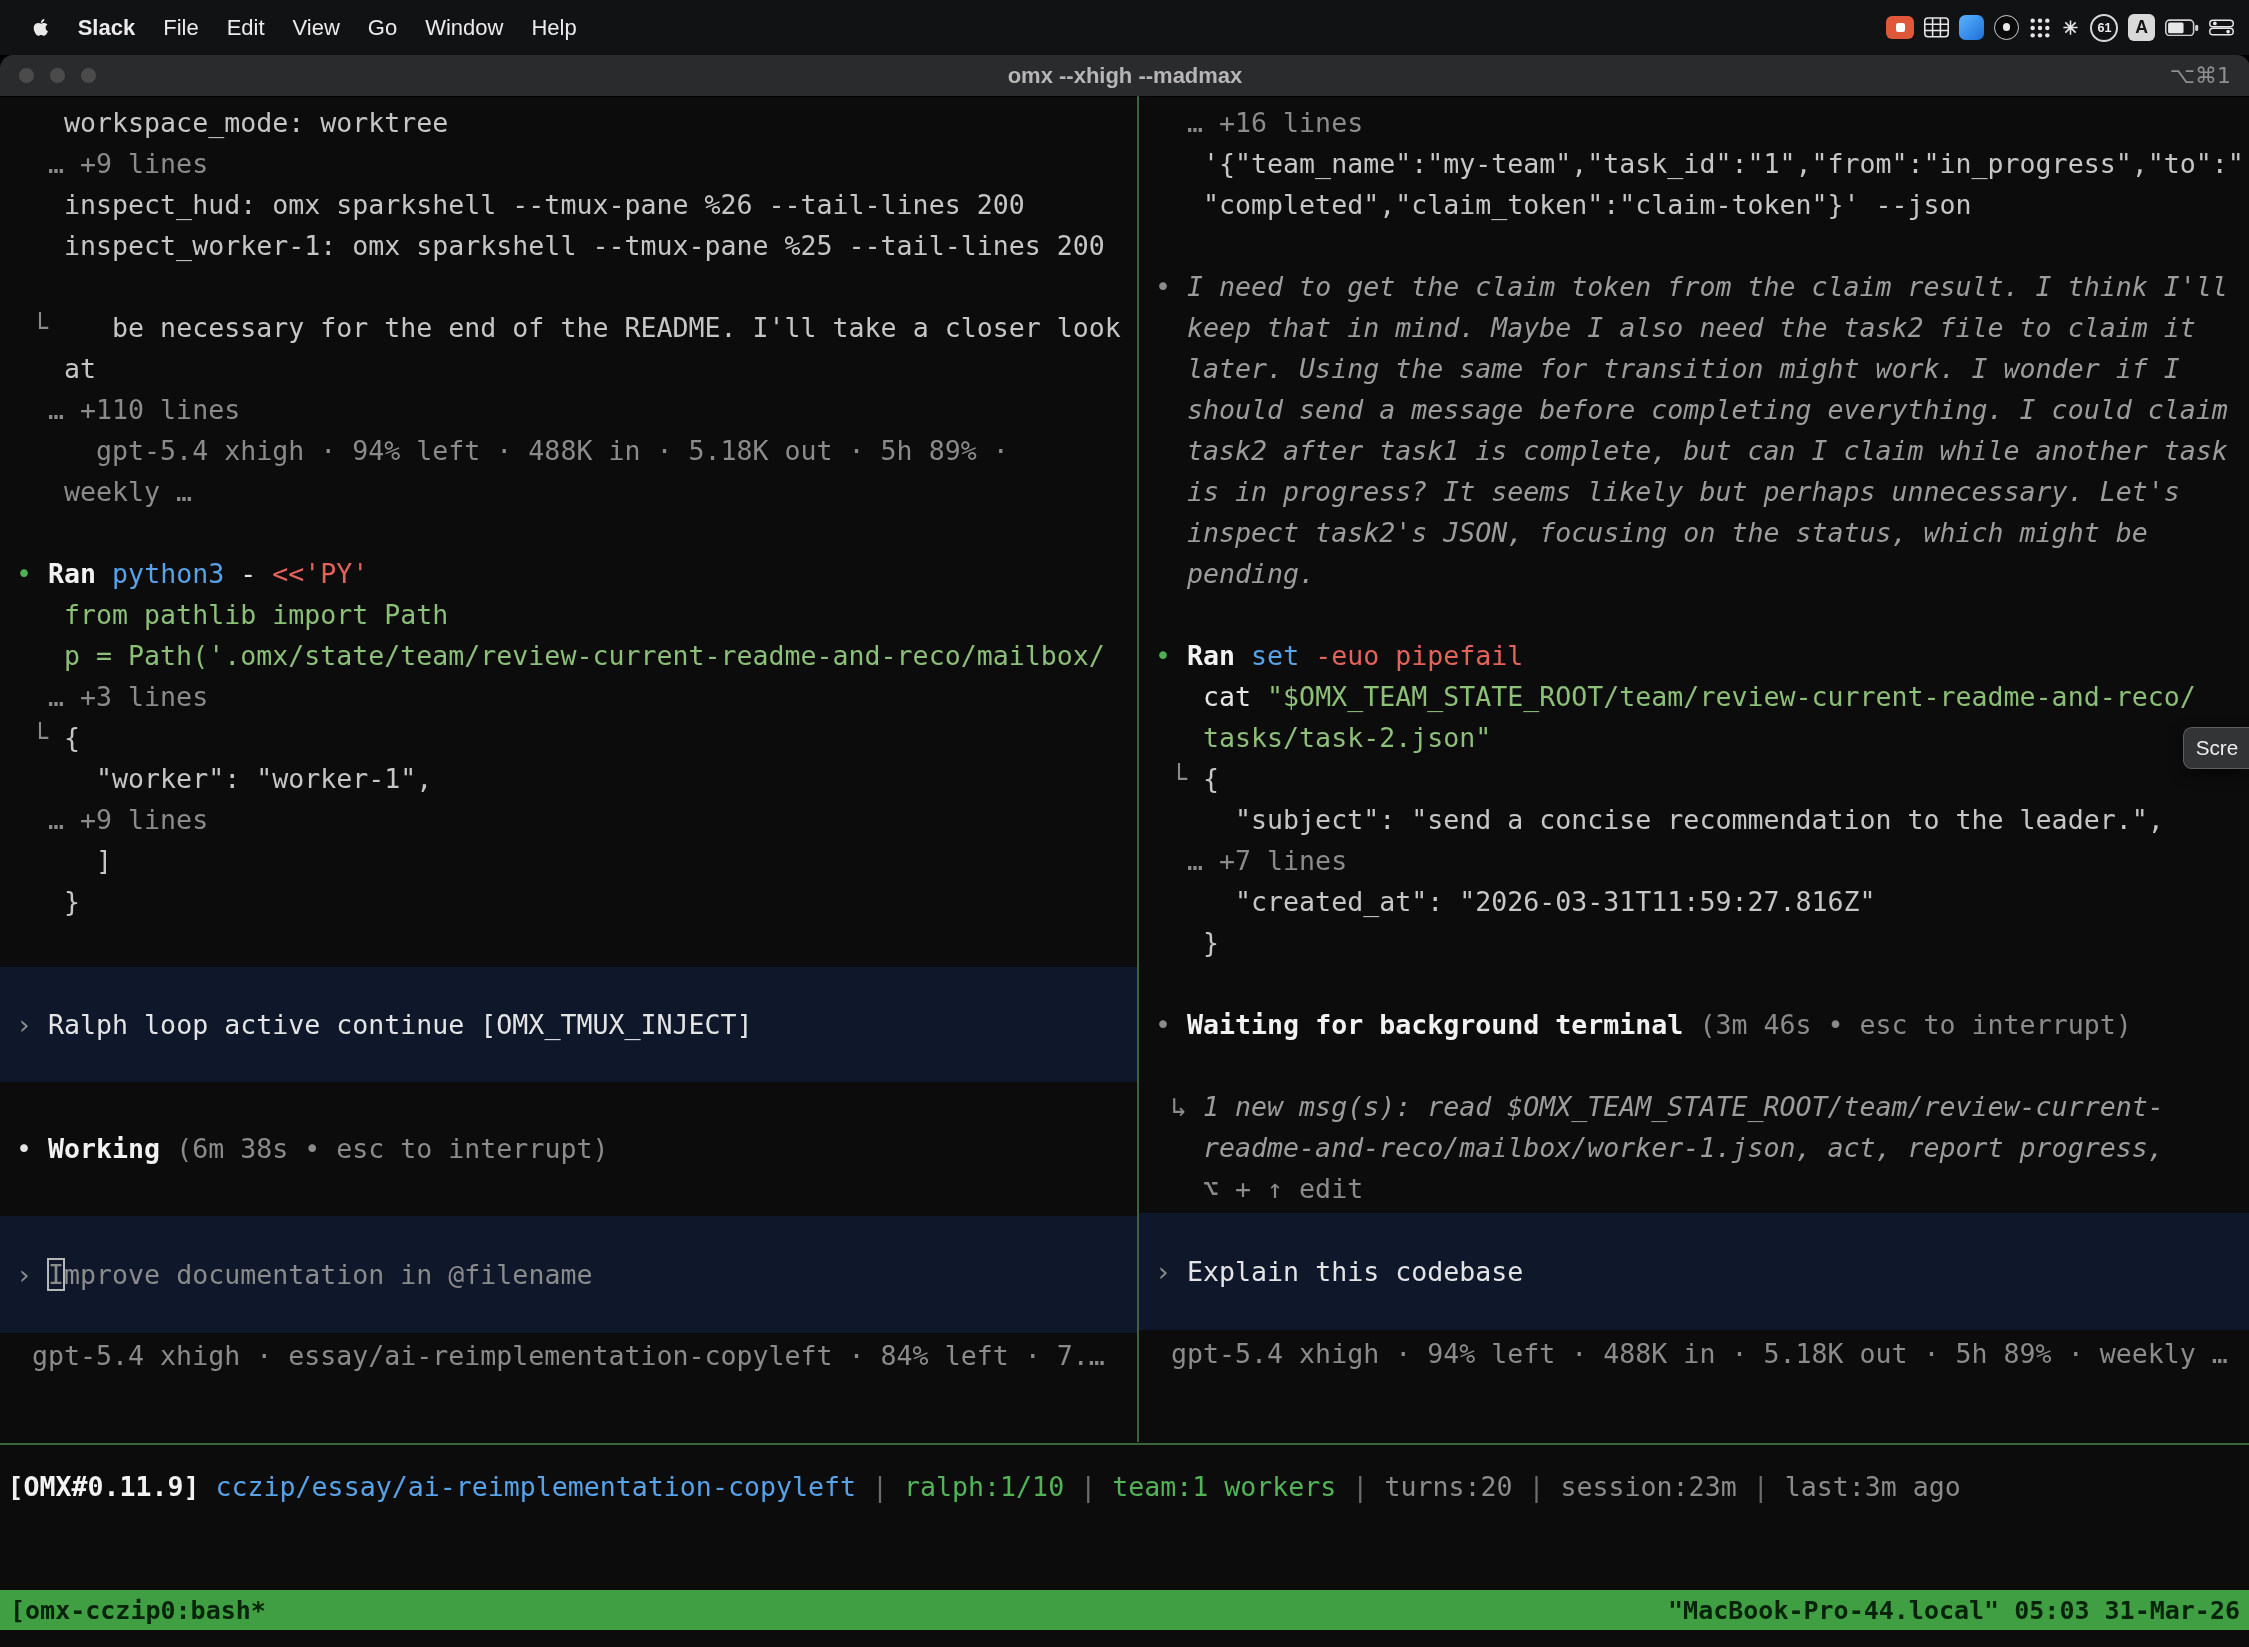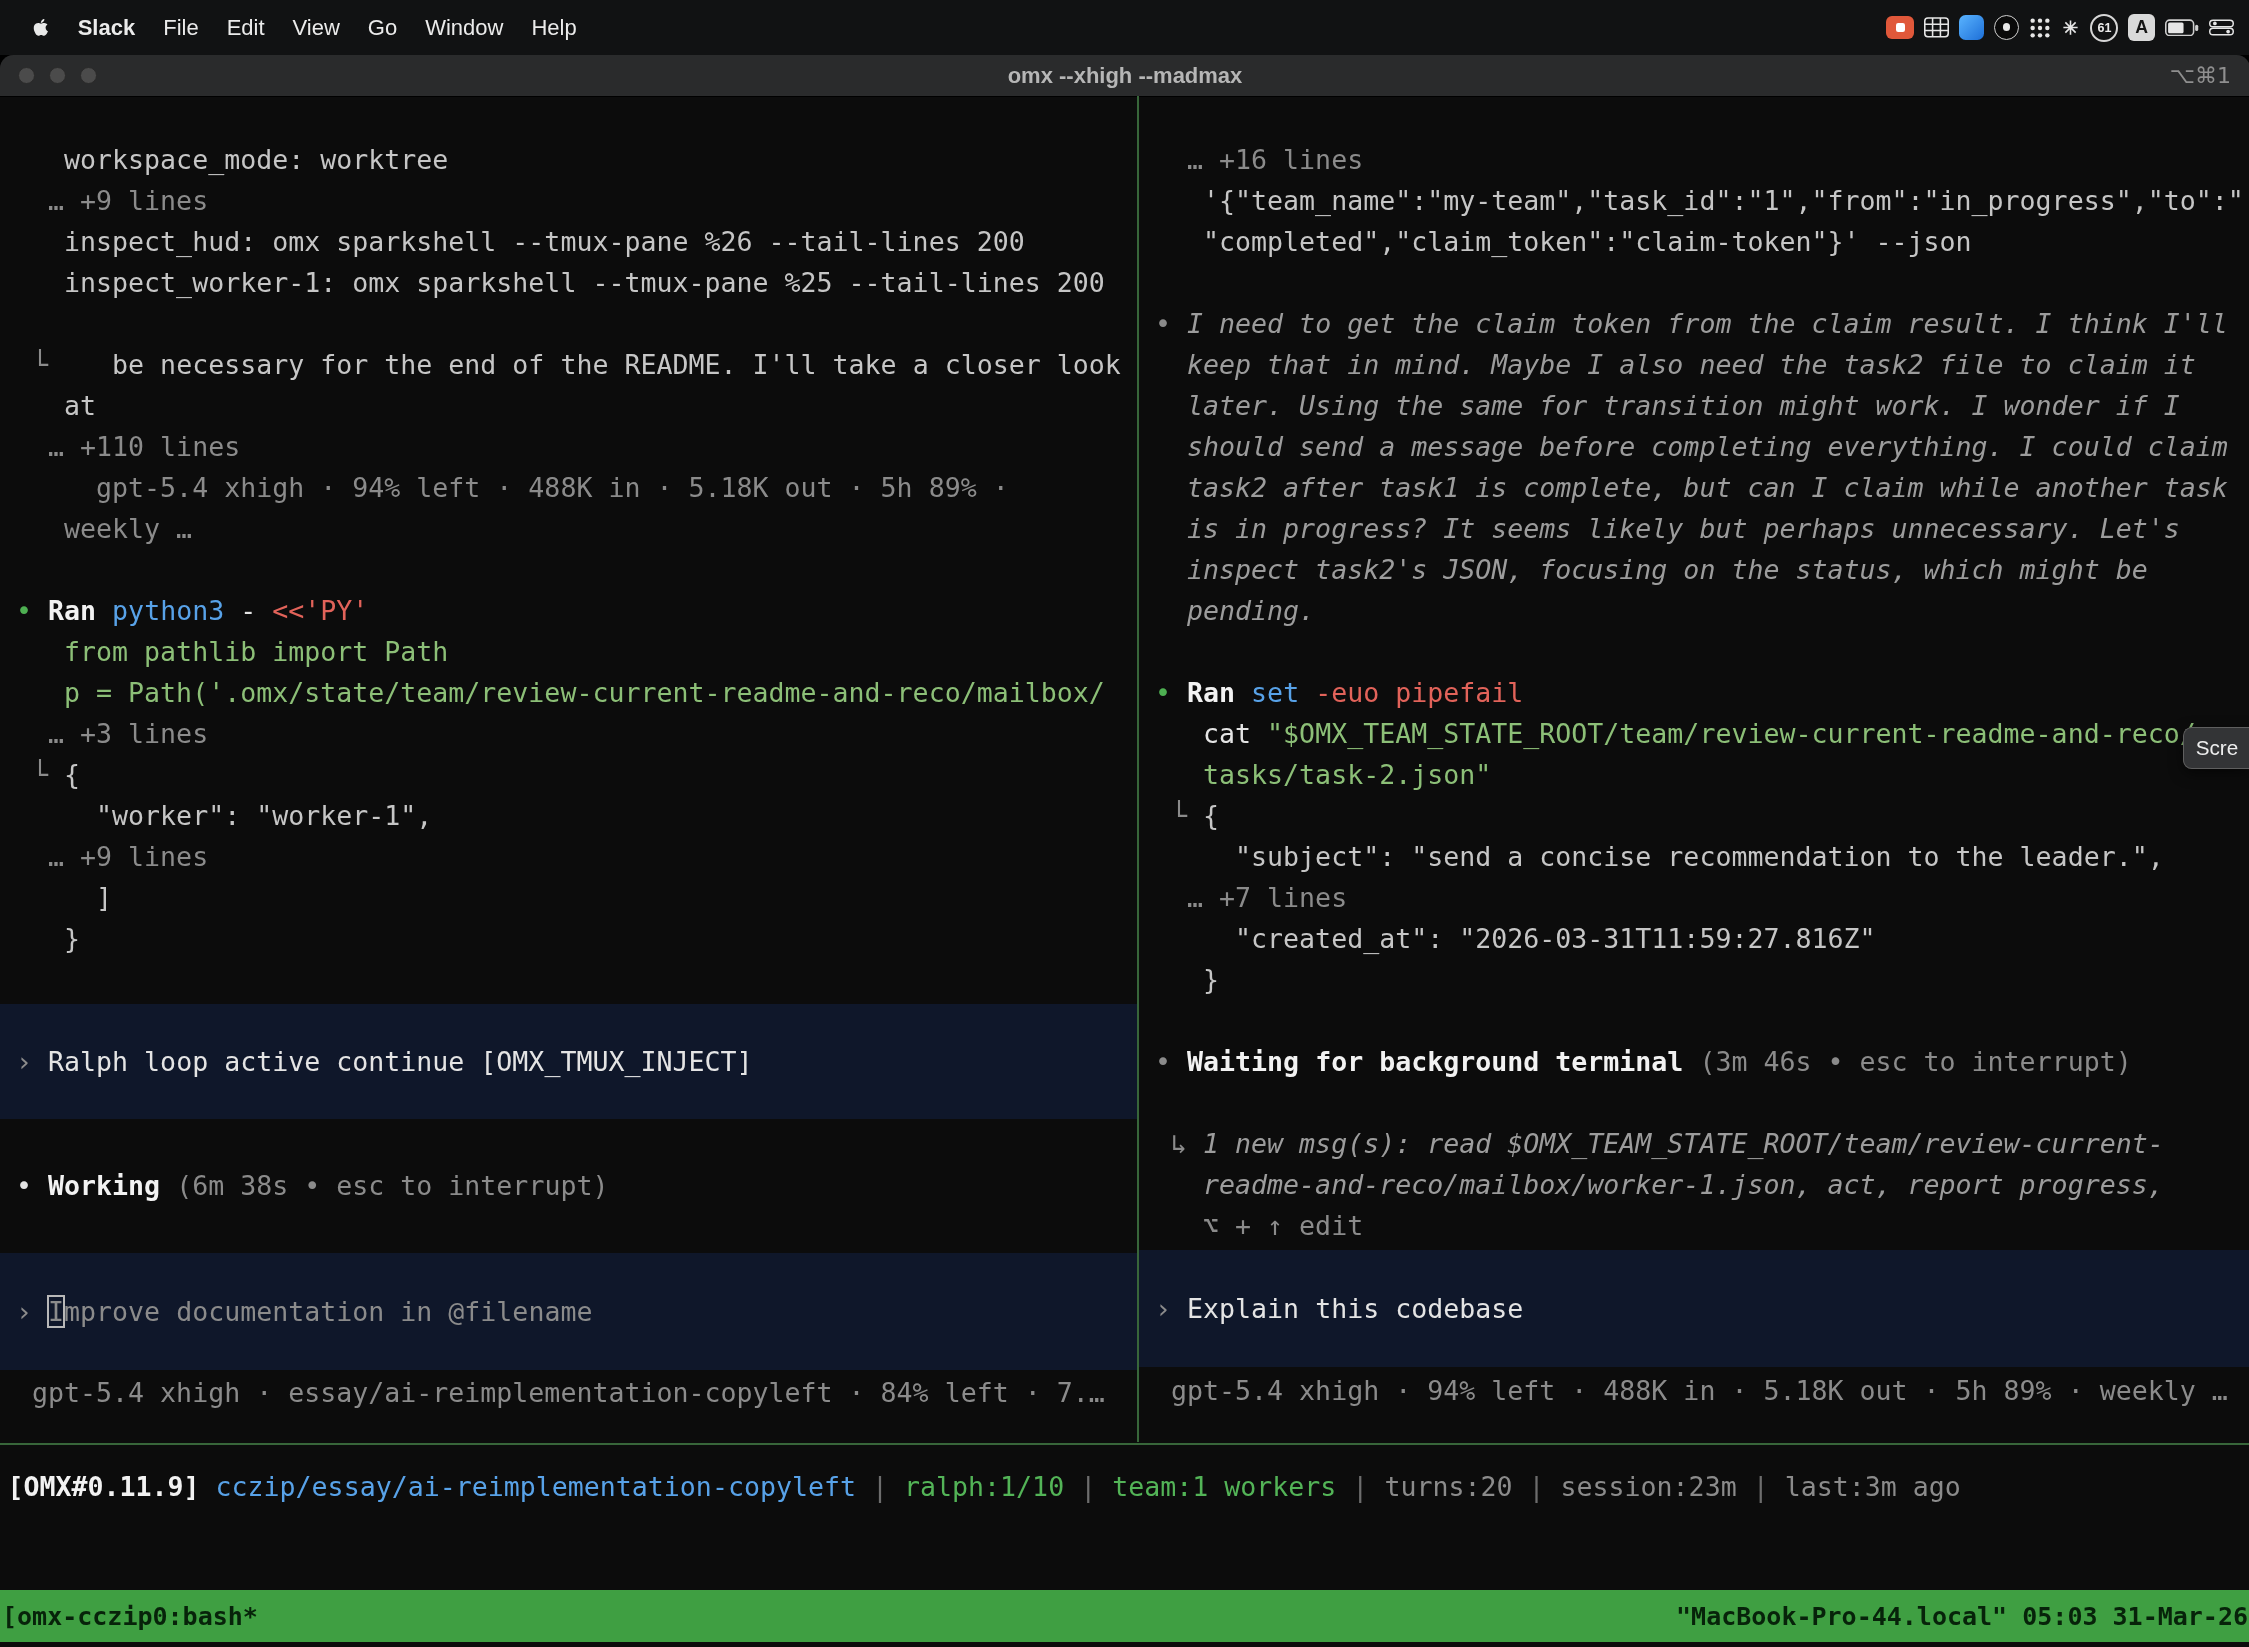--- a/index.html
+++ b/index.html
@@ -30,21 +30,21 @@
   .window{position:absolute;top:55px;left:0;right:0;bottom:0;background:#0c0c0c;border-radius:13.3px 13.3px 0 0;}
   .titlebar{position:absolute;top:0;left:0;right:0;height:41px;background:#2a2b2c;border-bottom:1.5px solid #000;
             border-radius:13.3px 13.3px 0 0;display:flex;align-items:center;
             font-family:"Liberation Sans",sans-serif;}
   .traffic{position:absolute;left:17.7px;display:flex;gap:13.3px;}
   .tl-dot{width:17.7px;height:17.7px;border-radius:50%;background:#4b4b4b;border:0.7px solid #2a2a2a;box-sizing:border-box;}
   .wtitle{margin:0 auto;color:#b6b6b6;font-size:22px;font-weight:700;}
   .wshort{position:absolute;right:19px;color:#8f8f8f;font-size:22px;font-family:"DejaVu Sans",sans-serif;}
 
   
-  .pane{position:absolute;top:41px;height:1346px;overflow:hidden;padding-top:6px;box-sizing:border-box;color:#c6c6c6;margin-top:37px;}
+  .pane{position:absolute;top:41px;height:1346px;overflow:hidden;padding-top:6px;box-sizing:border-box;color:#c6c6c6;}
   .pane-left{left:0;width:1137px;}
   .pane-right{left:1139px;right:0;}
   .vdivider{position:absolute;left:1137px;top:41px;width:2.2px;height:1346px;background:#38663a;}
   .hdivider{position:absolute;left:0;right:0;top:1388px;height:2.2px;background:#38663a;}
 
   .tl{white-space:pre;height:41px;line-height:41px;font-size:26.6px;}
   .sp{width:100%;}
   .band{background:#0f172a;display:flex;align-items:center;width:100%;}
 
   .c-out{color:#c6c6c6}
@@ -57,23 +57,23 @@
   .c-bgreen{color:#4eb052}
   .c-ital{color:#9c9c9c;font-style:italic}
   .c-sbold{color:#f2f2f2;font-weight:700}
   .c-sgreen{color:#53b457}
   .c-sep{color:#6d6d6d}
   .cursor{outline:2.2px solid #b8b8b8;outline-offset:-1.5px;}
 
   
   .statusline{position:absolute;left:7.4px;right:0;top:1411px;height:41px;line-height:41px;
               font-size:26.6px;white-space:pre;}
-  .tmuxbar{position:absolute;left:0;right:0;top:1535px;height:52px;background:#3f9f42;
+  .tmuxbar{position:absolute;left:0;right:0;top:1535px;height:40px;background:#3f9f42;
            display:flex;align-items:center;justify-content:space-between;
-           color:#07230a;font-size:25px;font-weight:600;padding:0 2px;box-sizing:border-box;white-space:pre;}
+           color:#07230a;font-size:25px;font-weight:600;padding:0 10px;box-sizing:border-box;white-space:pre;}
 
   .tooltip{position:absolute;right:0;top:672px;height:40px;background:#333436;border:1.5px solid #5f5f5f;border-right:none;
            border-radius:8.9px 0 0 8.9px;display:flex;align-items:center;padding:0 11.8px;
            color:#ededed;font:20.7px "Liberation Sans",sans-serif;box-shadow:0 4.4px 13.3px rgba(0,0,0,.55);}
 </style>
 </head>
 <body>
 
 <div class="menubar">
   <div class="mb-left">

